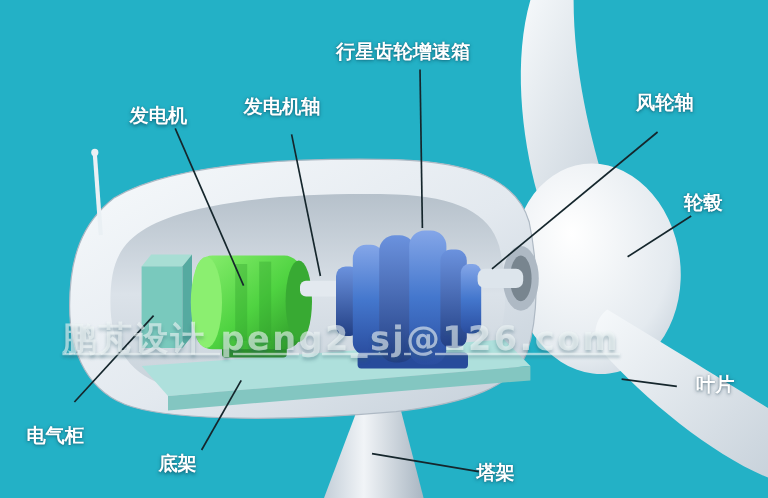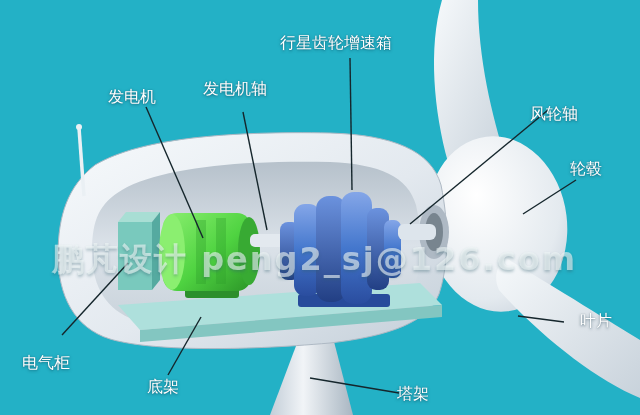--- a/index.html
+++ b/index.html
@@ -3,31 +3,32 @@
 <meta charset="utf-8">
 <style>
   html,body{margin:0;padding:0;background:#0c6d7d;}
   #stage{
     position:relative;width:640px;height:415px;overflow:hidden;
     background:#23b1c6;
     font-family:"DejaVu Sans","Liberation Sans",sans-serif;
   }
   #stage svg{position:absolute;left:0;top:0;}
   .label{
-    position:absolute;color:#ffffff;font-weight:normal;font-size:16px;
+    position:absolute;color:#ffffff;font-weight:bold;font-size:16px;
     line-height:1.1;white-space:nowrap;
     text-shadow:0 1px 3px rgba(0,40,60,.5), 0 0 1px rgba(0,40,60,.4);
     z-index:4;
   }
   .watermark{
-    position:absolute;left:52px;top:238px;z-index:3;
-    font-weight:bold;font-size:32px;letter-spacing:2px;
+    position:absolute;left:52px;top:264px;z-index:3;
+    font-weight:bold;font-size:28px;letter-spacing:2px;
     color:rgba(240,246,247,.60);
     text-shadow:0 2px 3px rgba(50,95,110,.35);
     white-space:nowrap;
+    text-decoration:underline;
   }
 </style>
 </head>
 <body>
 
 <div id="stage">
 
   <svg width="640" height="415" viewBox="0 0 640 415">
     <defs>
       <linearGradient id="gNacelle" x1="0" y1="0" x2="1" y2="1">
@@ -145,20 +146,20 @@
       <line x1="168" y1="375" x2="201" y2="317"></line>
       <line x1="62" y1="335" x2="128" y2="263"></line>
     </g>
   </svg>
 
   <div class="watermark">鹏芃设计 peng2_sj@126.com</div>
 
   <div class="label" style="left:280px;top:34px">行星齿轮增速箱</div>
   <div class="label" style="left:108px;top:88px">发电机</div>
   <div class="label" style="left:203px;top:80px">发电机轴</div>
-  <div class="label" style="left:530px;top:105px">风轮轴</div>
+  <div class="label" style="left:530px;top:77px">风轮轴</div>
   <div class="label" style="left:570px;top:160px">轮毂</div>
   <div class="label" style="left:580px;top:312px">叶片</div>
   <div class="label" style="left:397px;top:385px">塔架</div>
-  <div class="label" style="left:147px;top:378px">底架</div>
+  <div class="label" style="left:132px;top:378px">底架</div>
   <div class="label" style="left:22px;top:354px">电气柜</div>
 
 </div>
 
 </body></html>

